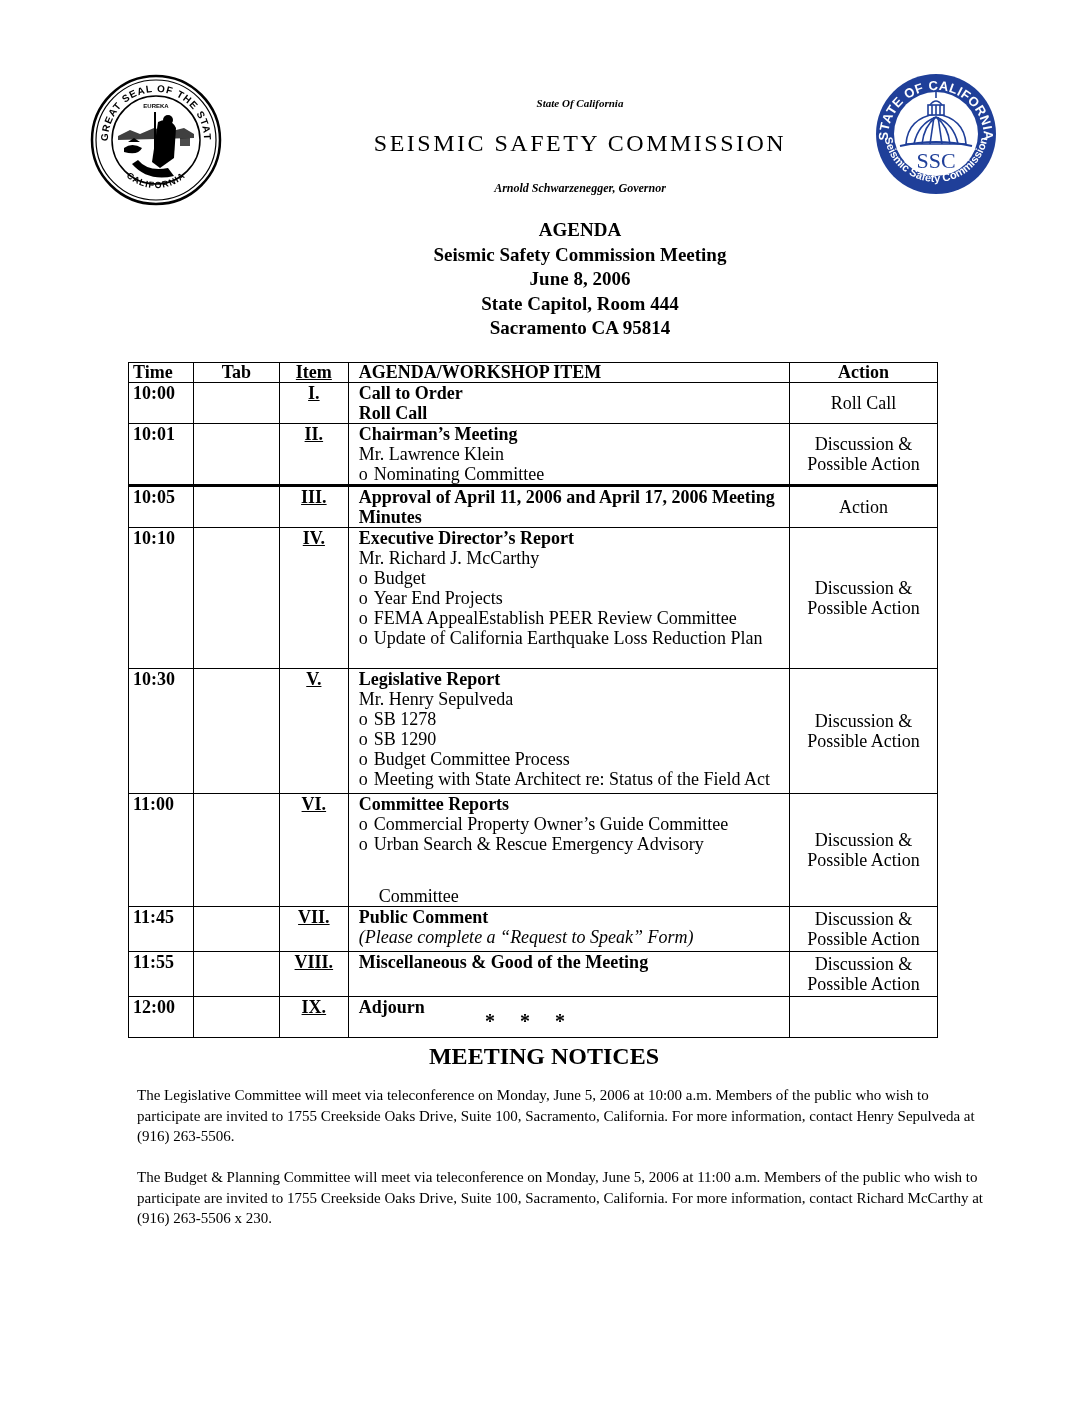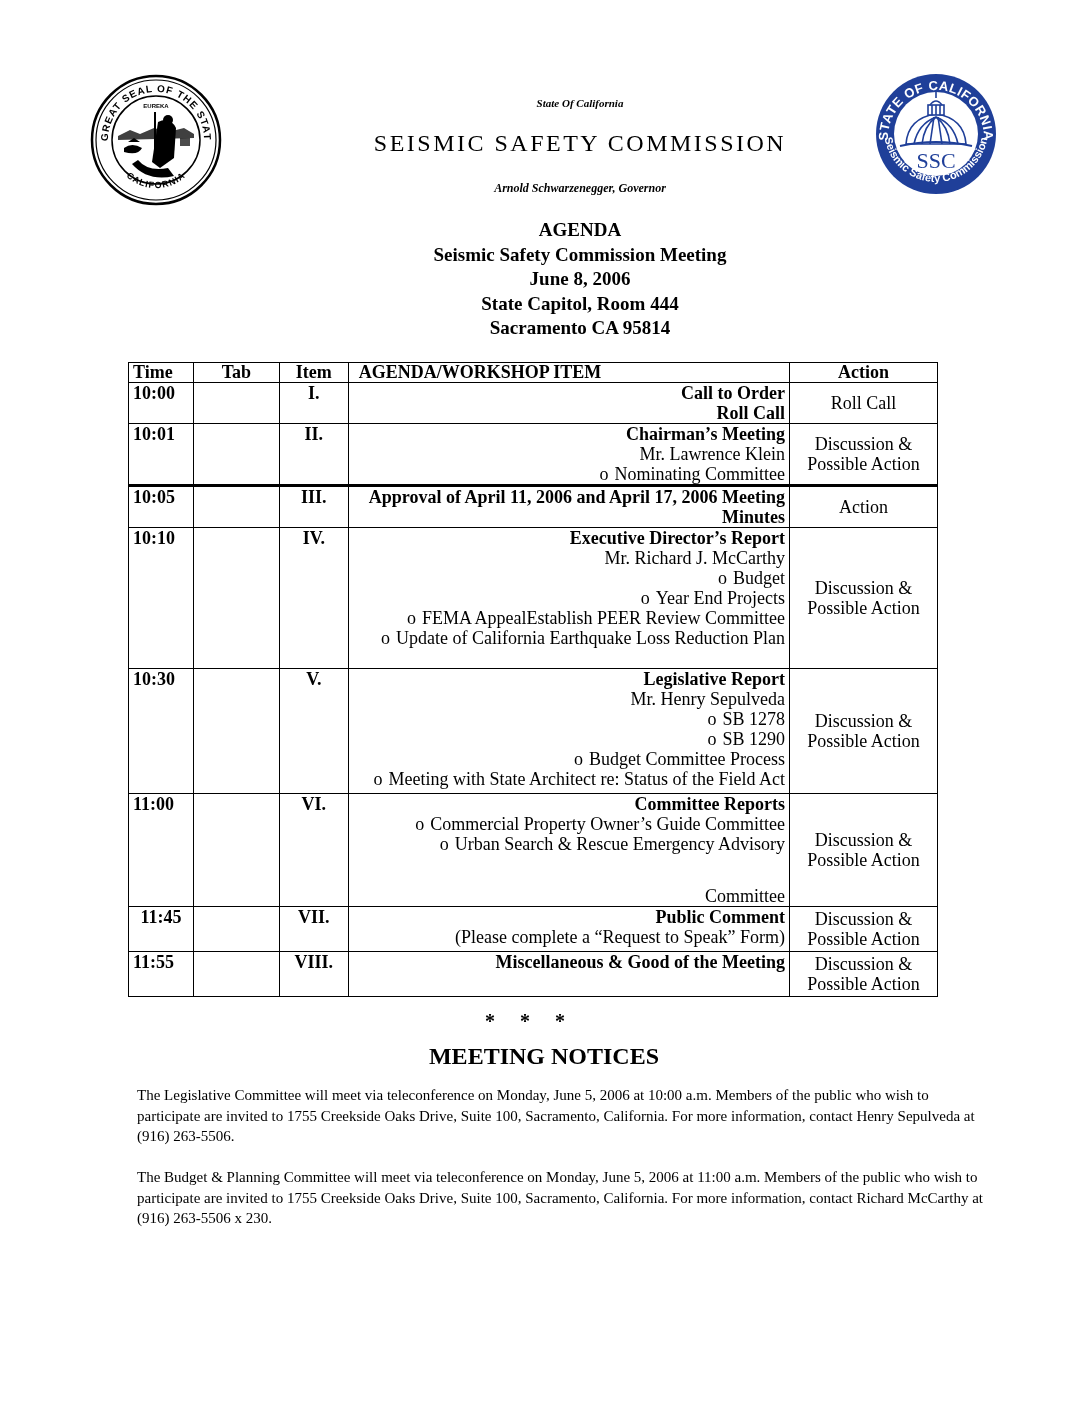--- a/index.html
+++ b/index.html
@@ -14,28 +14,28 @@
   .gov-line { position: absolute; top: 181px; left: 0; width: 1160px; text-align: center;
               font-size: 12px; font-weight: bold; font-style: italic; }
   .agenda-head { position: absolute; top: 218px; left: 0; width: 1160px; text-align: center;
                  font-weight: bold; font-size: 19px; line-height: 24.5px; }
   table.agenda { position: absolute; left: 128px; top: 362px; width: 810px; border-collapse: collapse;
                  font-size: 18px; line-height: 20px; }
   table.agenda td, table.agenda th { border: 1.5px solid #000; vertical-align: top; padding: 0 4px; }
   table.agenda th { font-weight: bold; height: 19px; line-height: 19px; }
   .c-time { width: 56px; font-weight: bold; text-align: left; }
   .c-tab { width: 78px; }
-  .c-item { width: 60px; text-align: center; font-weight: bold; }
-  .c-desc { width: 430px; text-align: right; padding-left: 10px !important; }
+  .c-item { width: 60px; text-align: center; font-weight: bold; text-decoration: underline; }
+  .c-desc { width: 430px; text-align: left; padding-left: 10px !important; }
   .c-act { width: 140px; text-align: center; vertical-align: middle !important; }
   th.c-desc { text-align: left; }
   th.c-act { text-align: center; }
   .title-b { font-weight: bold; }
   .indent-cont { padding-left: 20px; margin-top: 32px; }
-  .ital { }
+  .ital { font-style: italic; }
   tr.thick-top td { border-top-width: 3px; }
   .stars { position: absolute; top: 1010px; left: 0; width: 1060px; text-align: center;
            font-size: 20px; font-weight: bold; letter-spacing: 10px; }
   .notices-title { position: absolute; top: 1043px; left: 0; width: 1088px; text-align: center;
                    font-size: 24px; font-weight: bold; }
   .notice { position: absolute; left: 137px; width: 850px; font-size: 15px; line-height: 20.5px; }
   .n1 { top: 1085px; }
   .n2 { top: 1167px; }
 </style>
 </head>
@@ -203,21 +203,21 @@
           <div><span style="margin-right: 6px;">o</span><span>Commercial Property Owner’s Guide Committee</span></div>
           <div><span style="margin-right: 6px;">o</span><span>Urban Search &amp; Rescue Emergency Advisory</span></div>
           <div class="indent-cont">Committee</div>
         </td>
         <td class="c-act">
           <div>Discussion &amp;</div>
           <div>Possible Action</div>
         </td>
       </tr>
       <tr>
-        <td class="c-time" style="height: 44px; text-align: center;">11:45</td>
+        <td class="c-time" style="height: 44px;">11:45</td>
         <td class="c-tab"></td>
         <td class="c-item">VII.</td>
         <td class="c-desc">
           <div class="title-b">Public Comment</div>
           <div class="ital">(Please complete a “Request to Speak” Form)</div>
         </td>
         <td class="c-act">
           <div>Discussion &amp;</div>
           <div>Possible Action</div>
         </td>
@@ -226,20 +226,29 @@
         <td class="c-time" style="height: 44px;">11:55</td>
         <td class="c-tab"></td>
         <td class="c-item">VIII.</td>
         <td class="c-desc">
           <div class="title-b">Miscellaneous &amp; Good of the Meeting</div>
         </td>
         <td class="c-act">
           <div>Discussion &amp;</div>
           <div>Possible Action</div>
         </td>
+      </tr>
+      <tr>
+        <td class="c-time" style="height: 40px;">12:00</td>
+        <td class="c-tab"></td>
+        <td class="c-item">IX.</td>
+        <td class="c-desc">
+          <div class="title-b">Adjourn</div>
+        </td>
+        <td class="c-act"></td>
       </tr>
     </tbody>
 </table>
 
 <div class="stars">* * *</div>
 <div class="notices-title">MEETING NOTICES</div>
 <div class="notice n1">The Legislative Committee will meet via teleconference on Monday, June 5, 2006 at 10:00 a.m.  Members of the public who wish to participate are invited to 1755 Creekside Oaks Drive, Suite 100, Sacramento, California.  For more information, contact Henry Sepulveda at (916) 263-5506.</div>
 <div class="notice n2">The Budget &amp; Planning Committee will meet via teleconference on Monday, June 5, 2006 at 11:00 a.m.  Members of the public who wish to participate are invited to 1755 Creekside Oaks Drive, Suite 100, Sacramento, California.  For more information, contact Richard McCarthy at (916) 263-5506 x 230.</div>
 
 </body></html>

